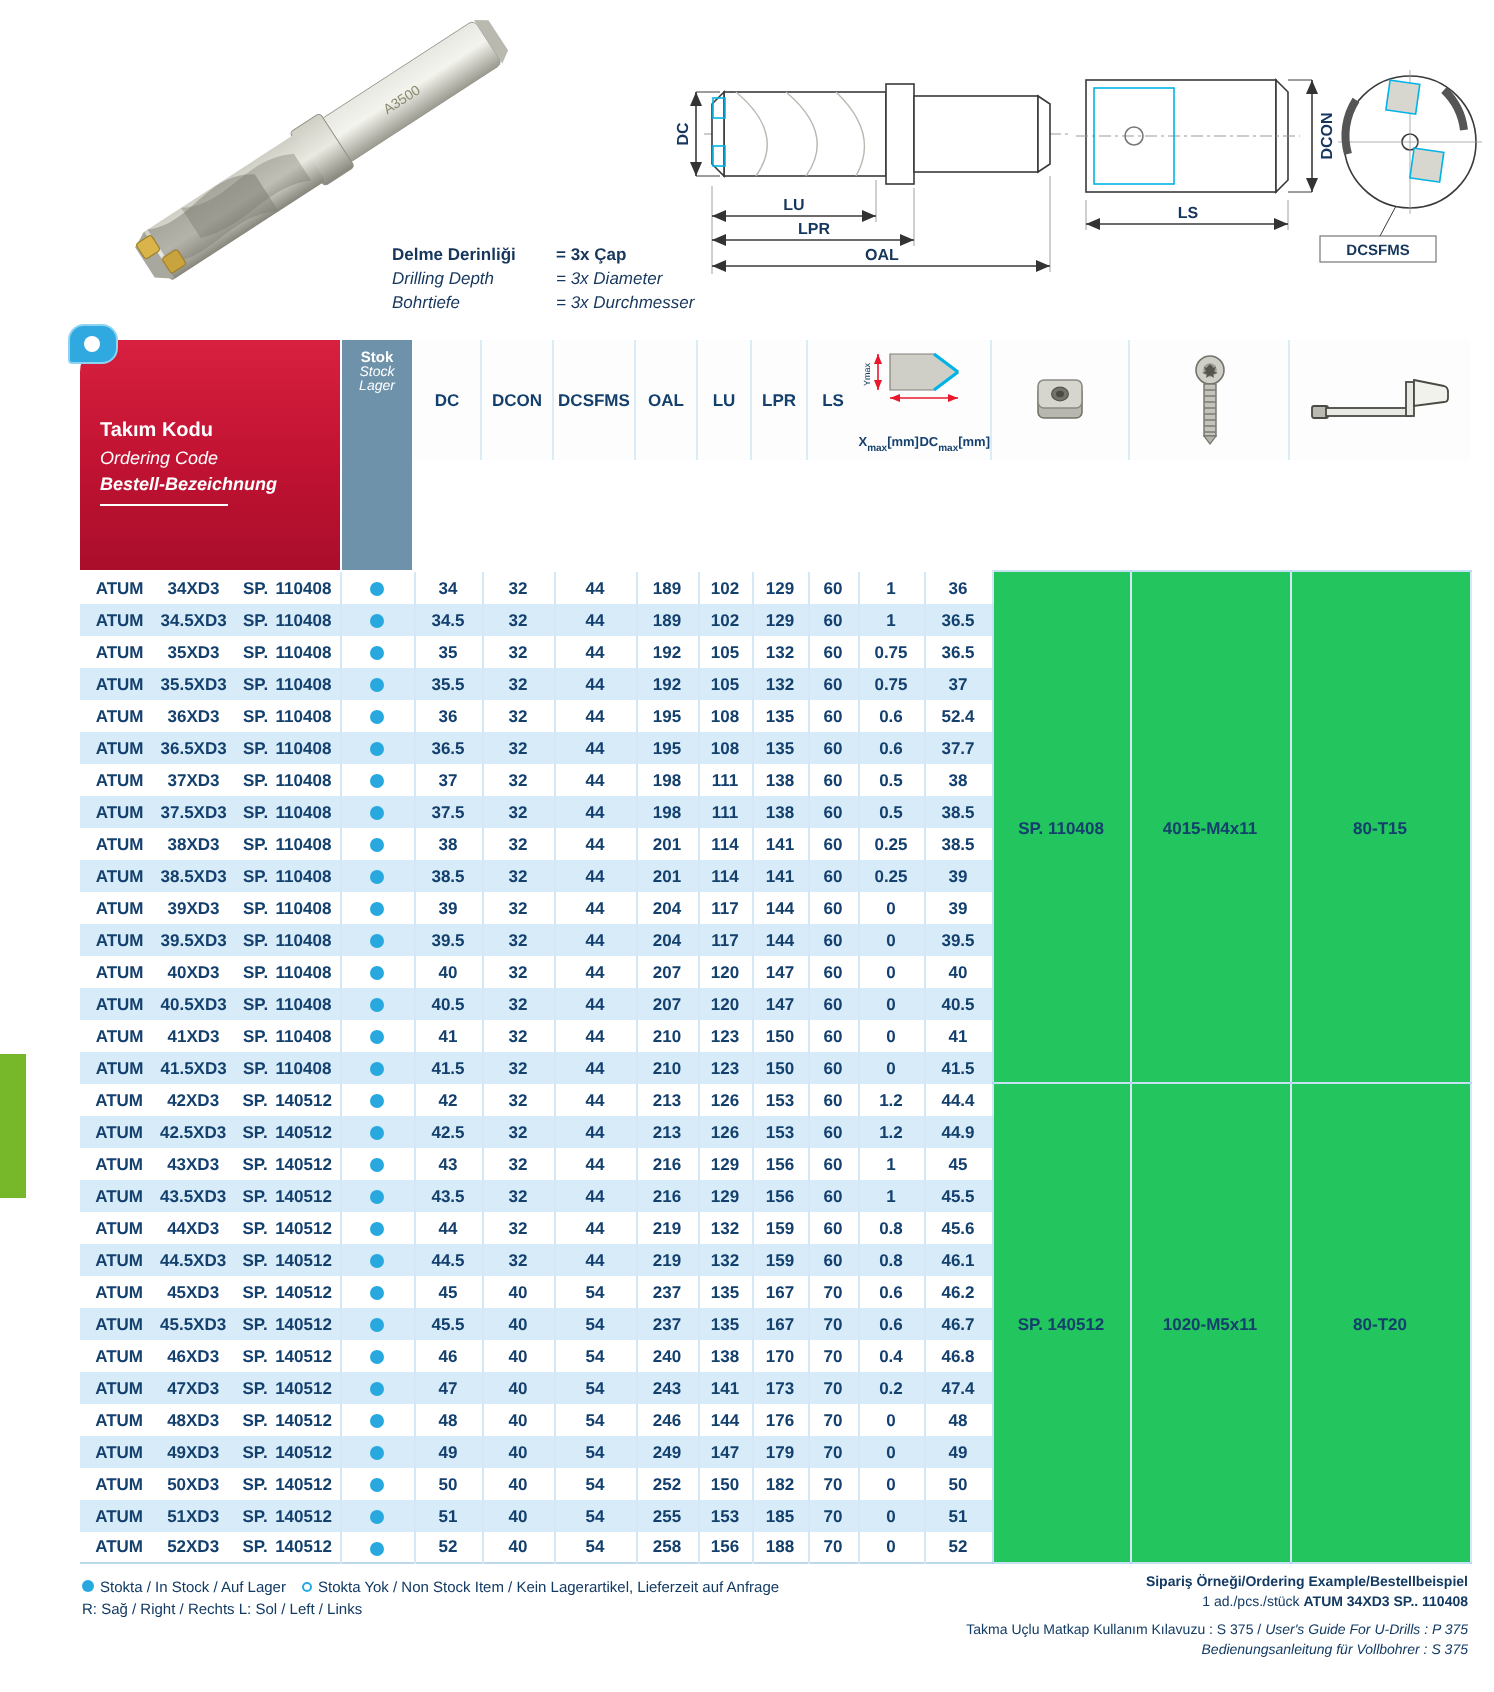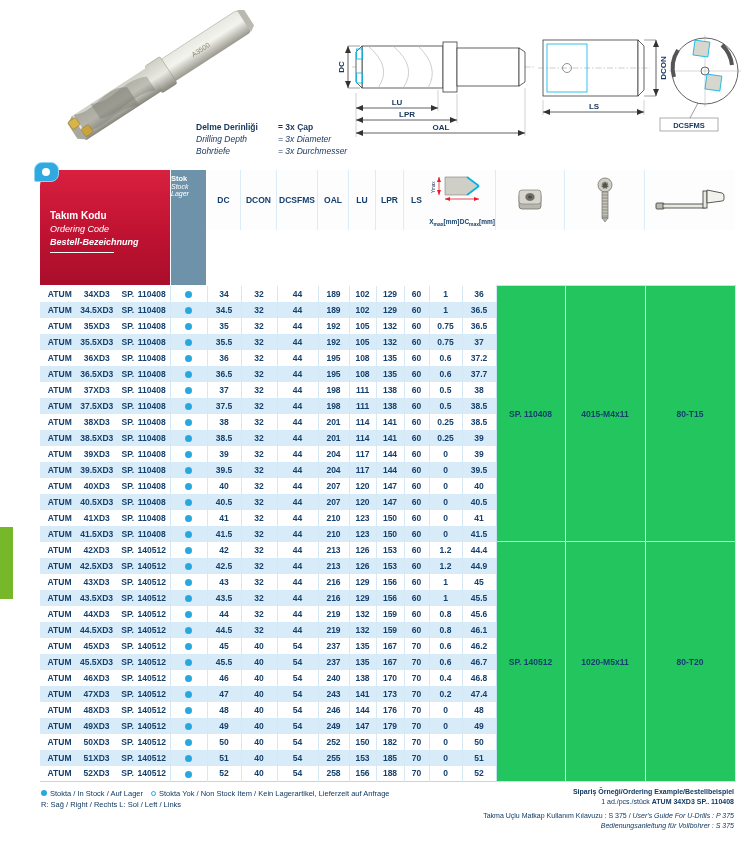--- a/index.html
+++ b/index.html
@@ -30,21 +30,21 @@
   .redbox .lines { position:absolute; left:10px; top:40px; }
   .redbox .l1 { font-size:10px; font-weight:bold; }
   .redbox .l2 { font-size:9px; font-style:italic; margin-top:3px; }
   .redbox .l3 { font-size:9px; font-weight:bold; font-style:italic; margin-top:3px; }
   .redbox .underline { width:64px; height:1px; background:#fff; margin-top:5px; }
   .corner-icon { position:absolute; left:-6px; top:-8px; width:25px; height:20px; background:#2fa9e0;
                  border-radius:8px 8px 8px 2px; border:1.5px solid #8ed4f2; }
   .corner-icon .hole { position:absolute; left:7px; top:5px; width:8px; height:8px; background:#fff; border-radius:50%; }
 
   .stockhead { left:130px; width:37px; height:115px; background:#6e92aa; border-left:1px solid #fff; border-right:1px solid #fff;
-               color:#fff; padding-top:4px; }
+               color:#fff; text-align:center; padding-top:4px; }
   .stockhead .h1 { font-size:7.5px; font-weight:bold; }
   .stockhead .h2, .stockhead .h3 { font-size:7px; font-style:italic; }
 
   .bluehead { background:#2fa9e0; color:#fff; text-align:center; }
   .bluehead .h1 { font-weight:bold; }
   .bluehead .h2, .bluehead .h3 { font-style:italic; }
 
   .dimshead   { left:167px; width:222px; height:55px; border-right:1px solid #fff; padding-top:10px; }
   .dimshead .h1 { font-size:8px; } .dimshead .h2, .dimshead .h3 { font-size:7.5px; }
   .offsethead { left:389px; width:67px; height:55px; border-right:1px solid #fff; padding-top:13px; }
@@ -408,21 +408,21 @@
             <td class="code"><span class="p1">ATUM</span><span class="p2">36XD3</span><span class="p3">SP.</span><span class="p4">110408</span></td>
             <td class="stock"><span class="dot"></span></td>
             <td class="num">36</td>
             <td class="num">32</td>
             <td class="num">44</td>
             <td class="num">195</td>
             <td class="num">108</td>
             <td class="num">135</td>
             <td class="num">60</td>
             <td class="num">0.6</td>
-            <td class="num">37.2</td>
+            <td class="num">52.4</td>
           </tr>
           <tr class="even">
             <td class="code"><span class="p1">ATUM</span><span class="p2">36.5XD3</span><span class="p3">SP.</span><span class="p4">110408</span></td>
             <td class="stock"><span class="dot"></span></td>
             <td class="num">36.5</td>
             <td class="num">32</td>
             <td class="num">44</td>
             <td class="num">195</td>
             <td class="num">108</td>
             <td class="num">135</td>

